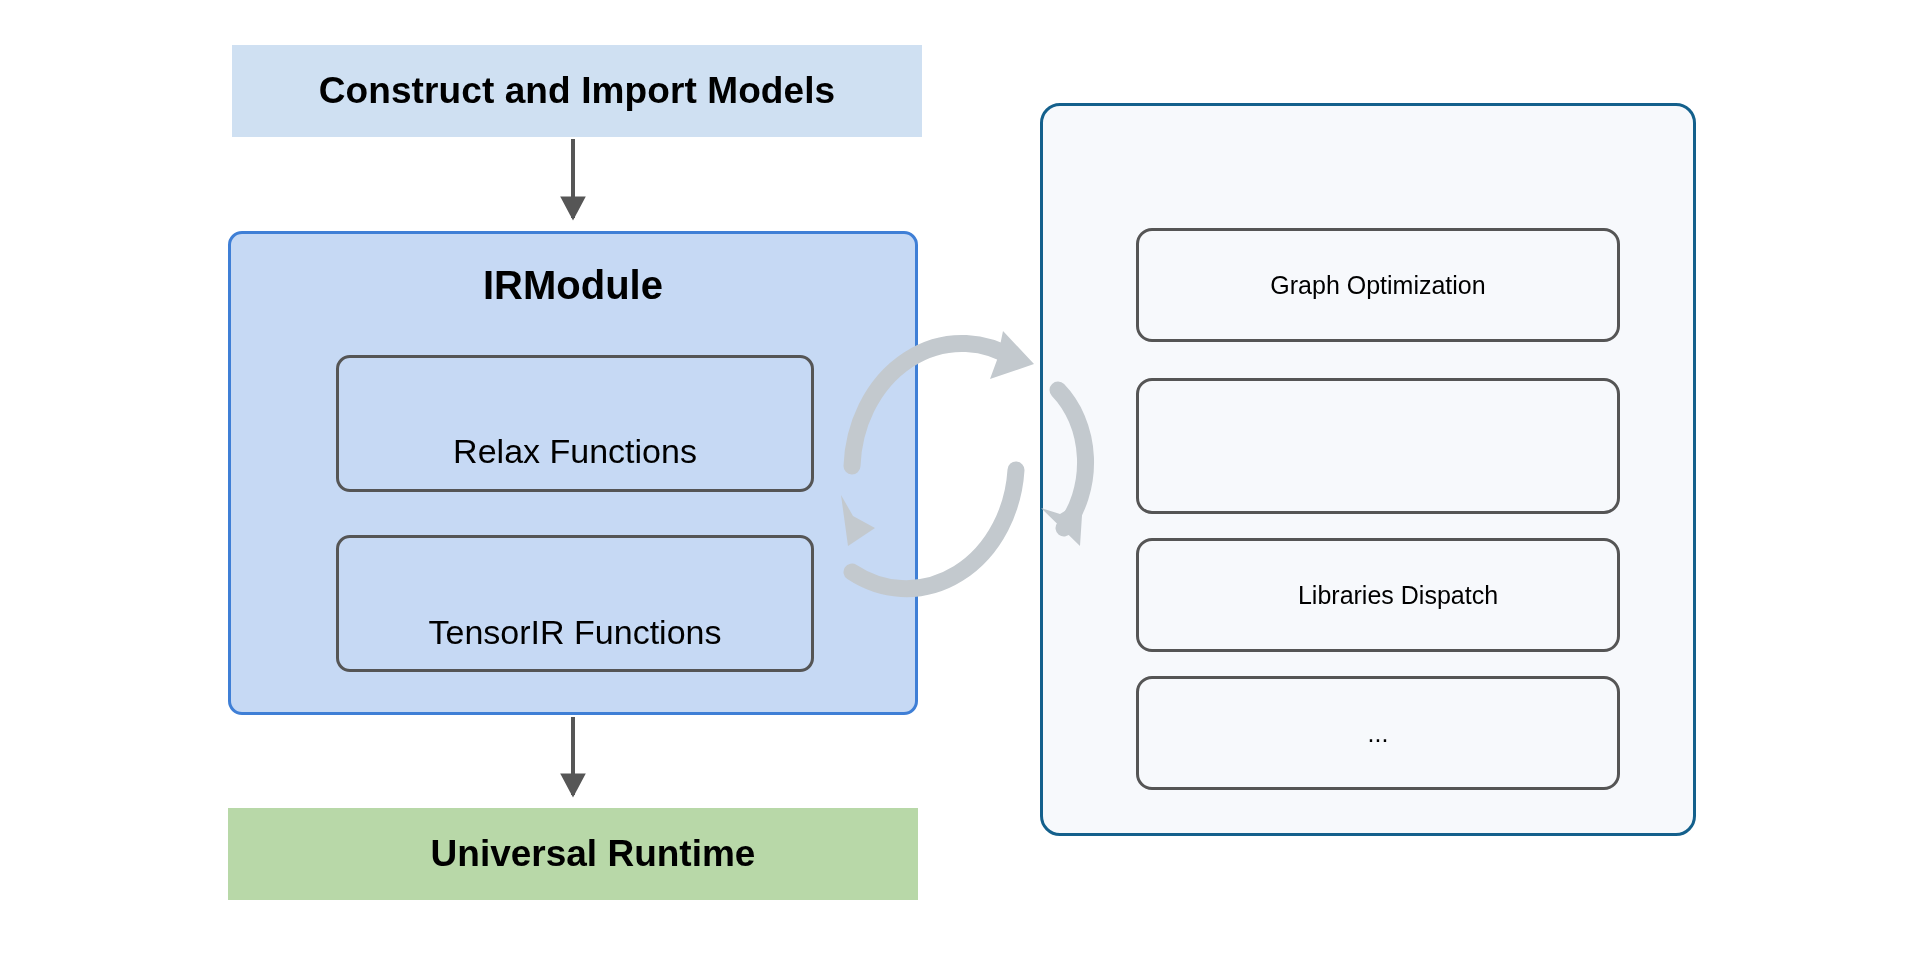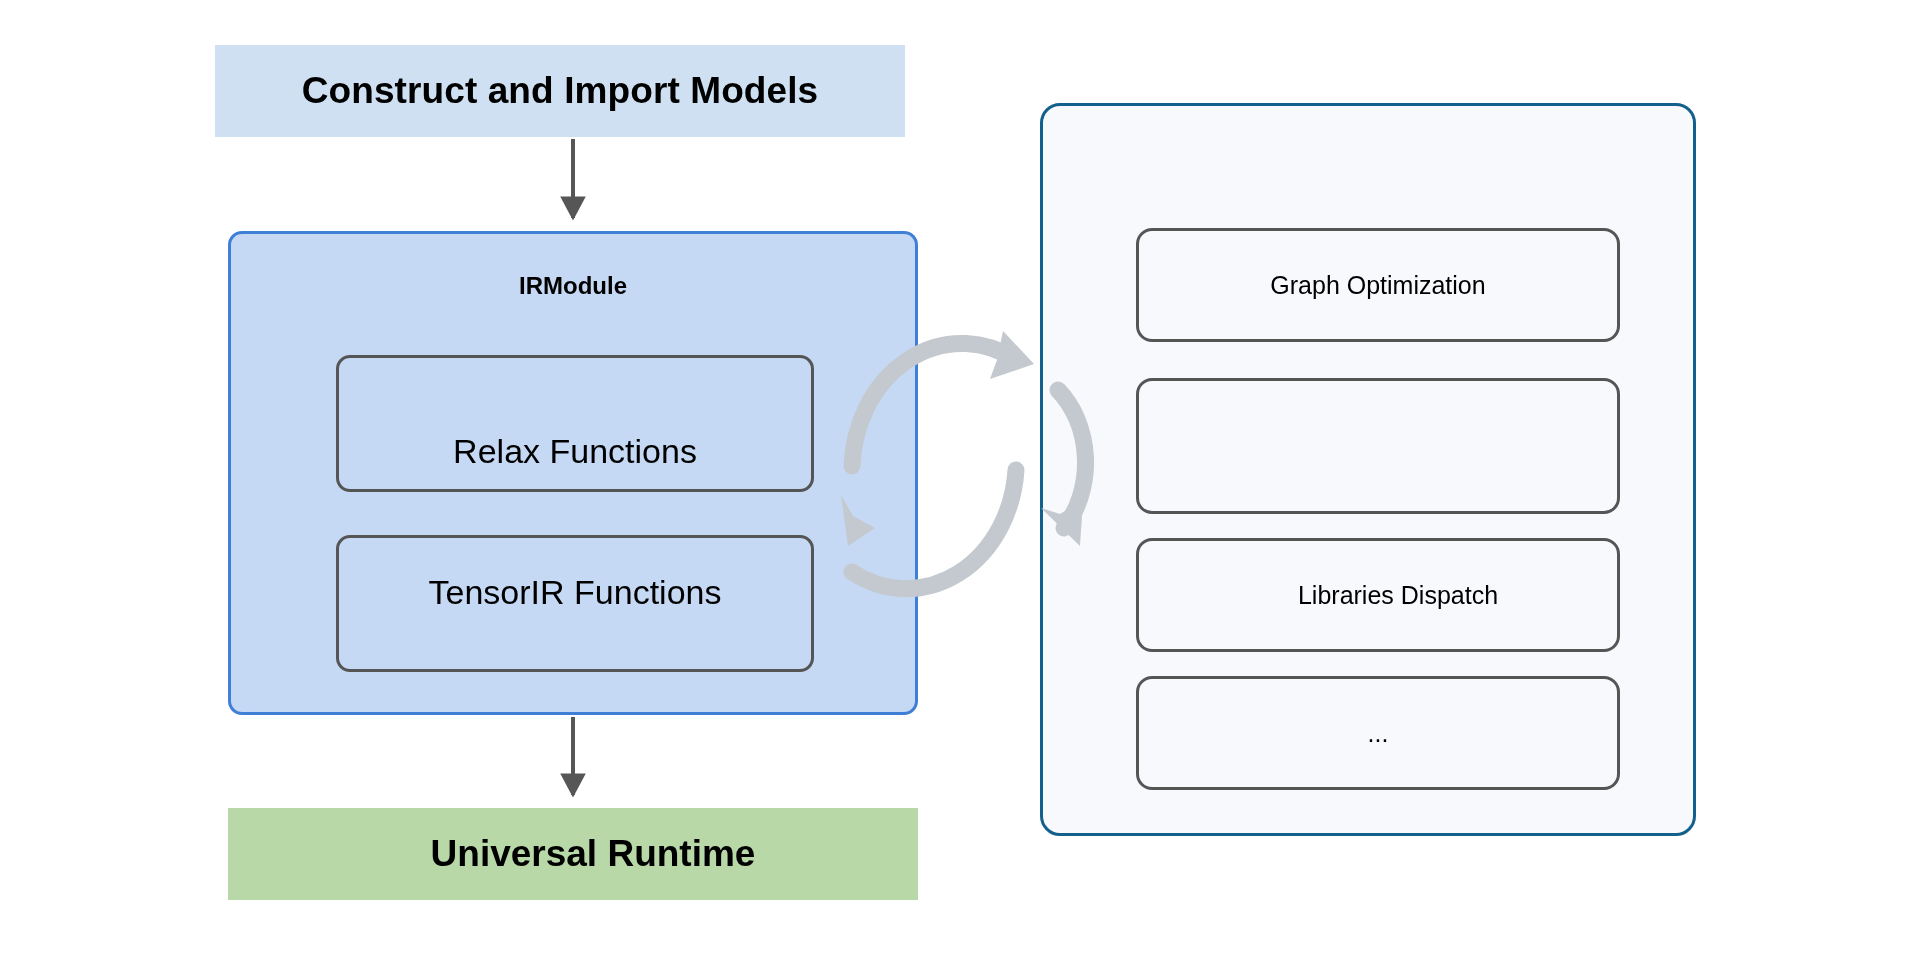--- a/index.html
+++ b/index.html
@@ -29,21 +29,21 @@
     justify-content: center;
     text-align: center;
     box-sizing: border-box;
     color: #000000;
     line-height: 1.14;
     white-space: pre-line;
   }
 
   
   #construct-import-box {
-    left: 215px;
+    left: 232px;
     top: 45px;
     width: 690px;
     height: 92px;
     background: #cfe0f2;
     font-size: 37px;
     font-weight: bold;
     letter-spacing: 0.1px;
   }
 
   #irmodule-panel {
@@ -55,21 +55,21 @@
     background: #c6d9f4;
     border: 3px solid #3f7fd6;
     border-radius: 14px;
     box-sizing: border-box;
   }
   #irmodule-title {
     left: 228px;
     top: 258px;
     width: 690px;
     height: 56px;
-    font-size: 24px;
+    font-size: 40px;
     font-weight: bold;
   }
   .ir-subbox {
     position: absolute;
     left: 336px;
     width: 478px;
     height: 137px;
     background: #c6d9f4;
     border: 3px solid #555555;
     border-radius: 14px;
@@ -78,21 +78,21 @@
   #relax-functions-box { top: 355px; }
   #tensorir-functions-box { top: 535px; }
   .ir-subbox-label {
     left: 336px;
     width: 478px;
     height: 137px;
     font-size: 34px;
     font-weight: normal;
   }
   #relax-functions-label { top: 355px; margin-top: 28px; }
-  #tensorir-functions-label { top: 524px; }
+  #tensorir-functions-label { top: 564px; }
 
   #universal-runtime-box {
     left: 228px;
     top: 808px;
     width: 690px;
     height: 92px;
     background: #b8d8a8;
     font-size: 37px;
     font-weight: bold;
     padding-left: 40px;

